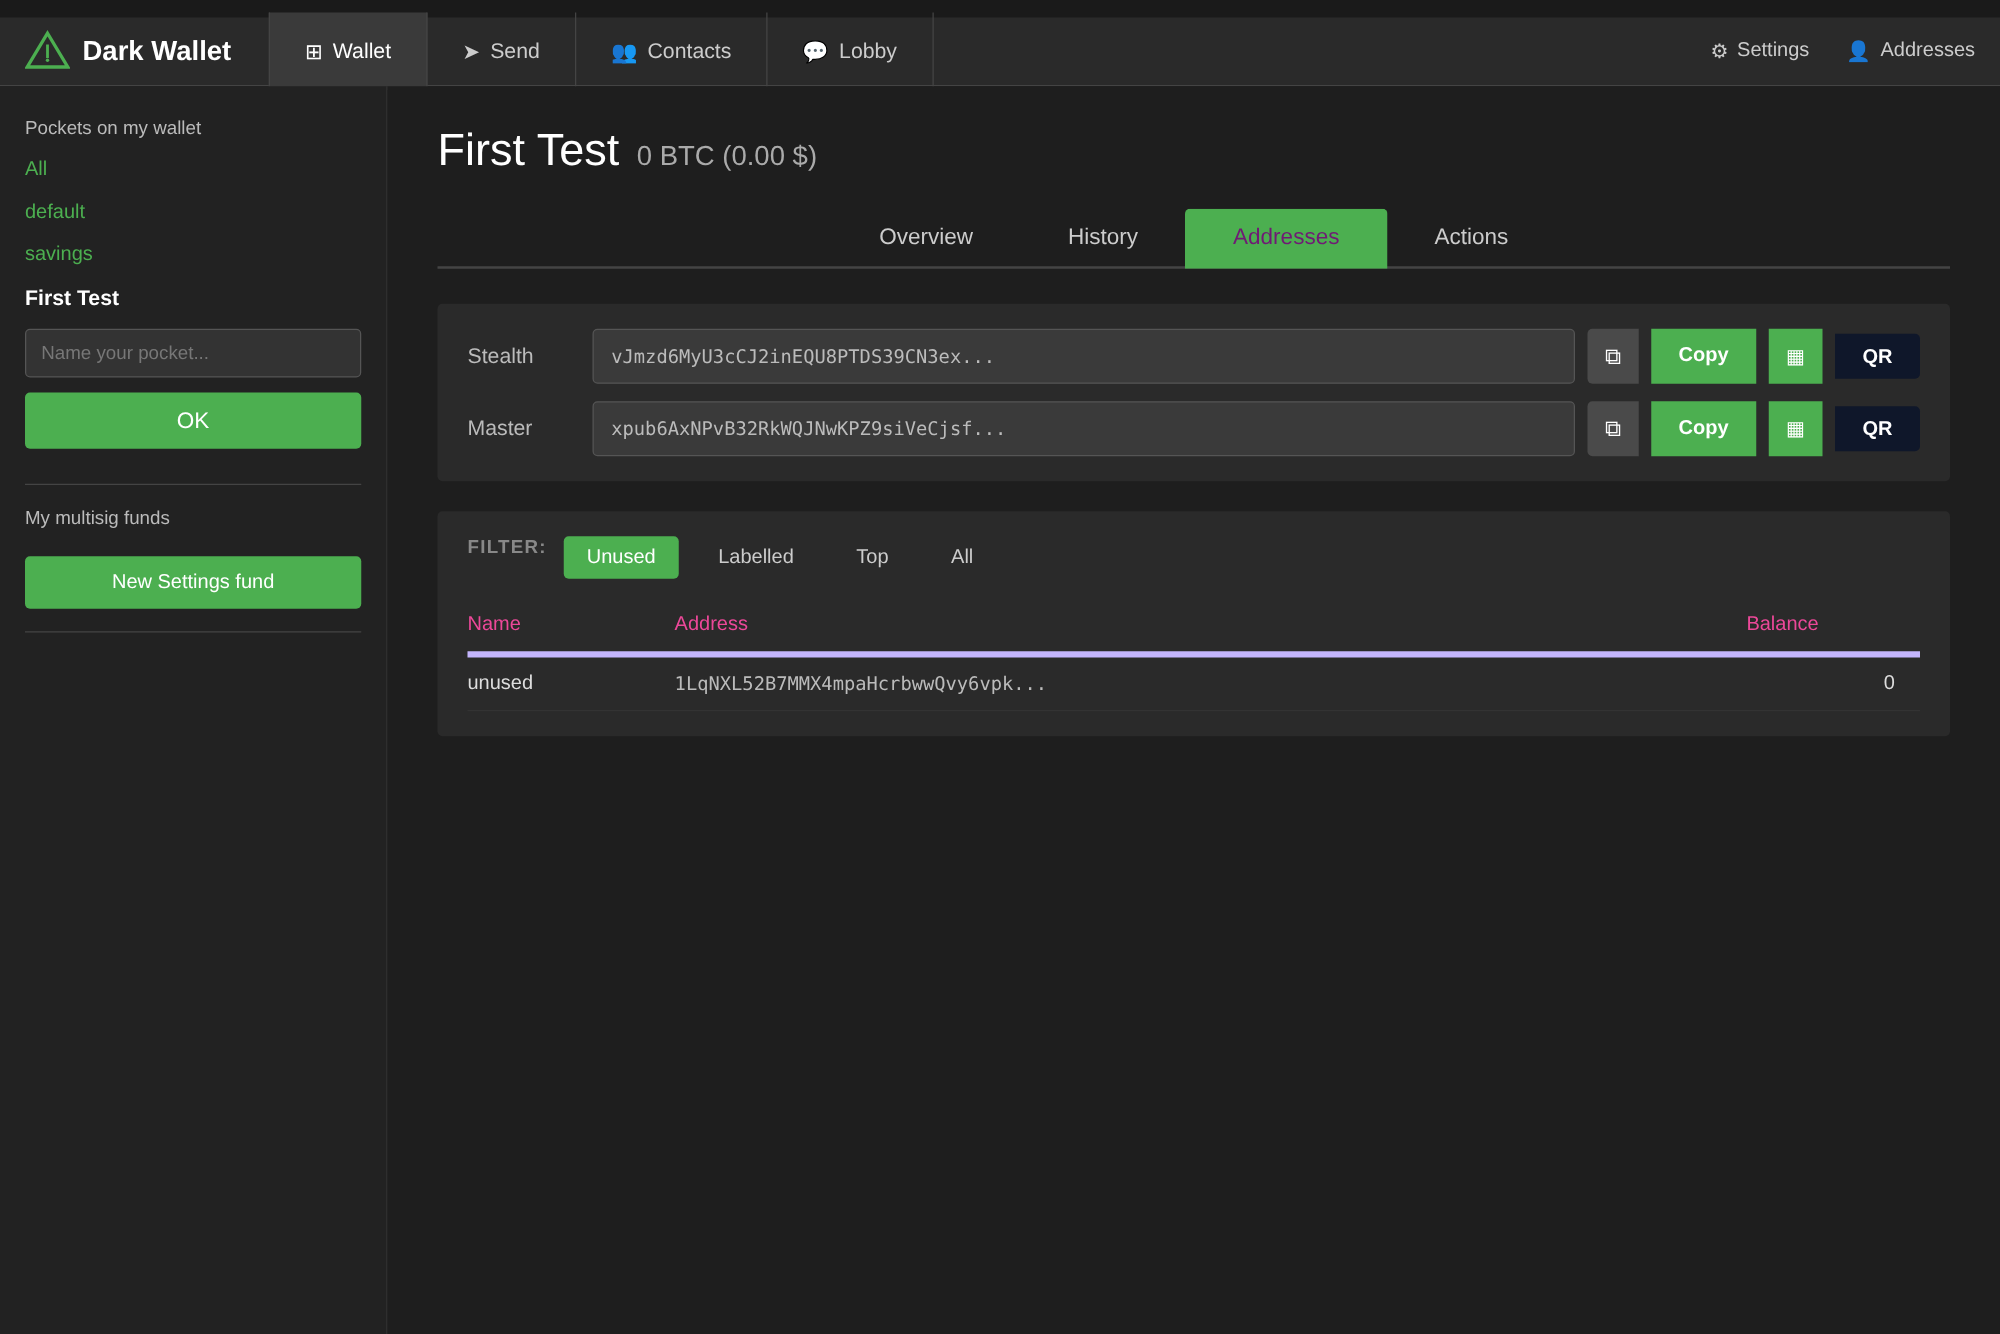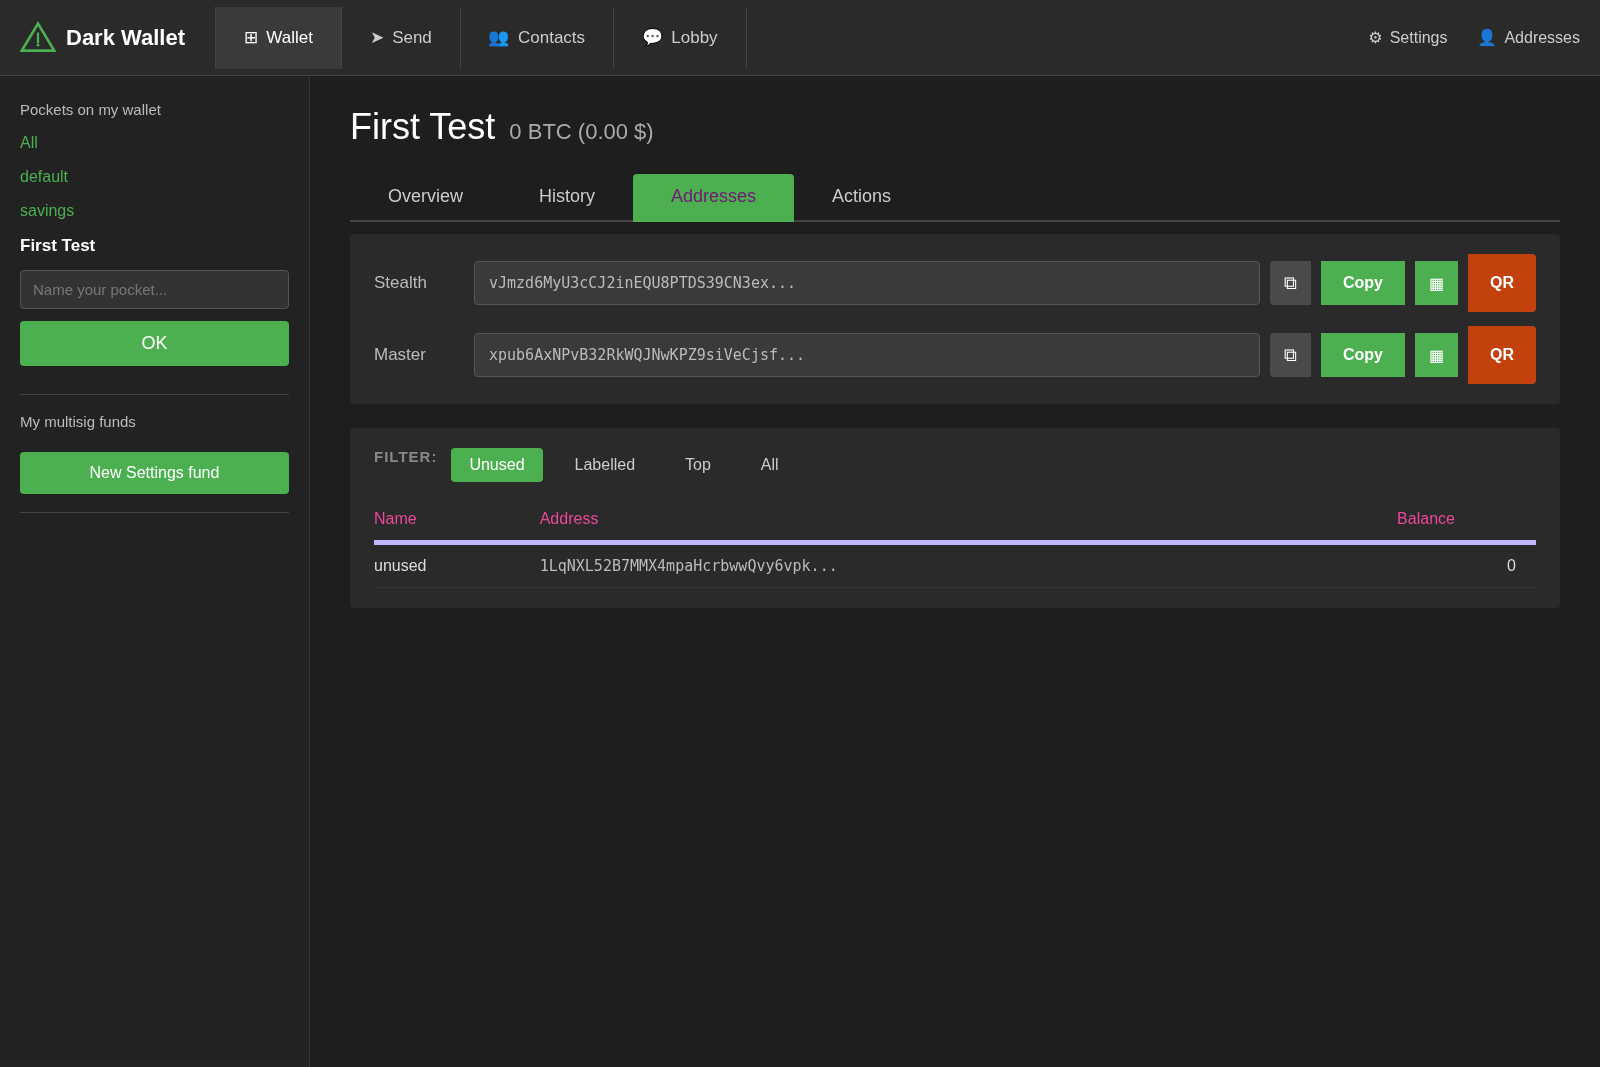--- a/index.html
+++ b/index.html
@@ -10,23 +10,24 @@
       width: 1600px;
       min-height: 1067px;
       overflow-x: hidden;
     }
 
     
     .topnav {
       display: flex;
       align-items: center;
       background: #2a2a2a;
-      height: 76px;
+      height: 55px;
       padding: 0 20px;
       border-bottom: 1px solid #444;
+      margin-top: 14px;
     }
     .logo-area {
       display: flex;
       align-items: center;
       gap: 10px;
       margin-right: 30px;
     }
     .logo-triangle {
       width: 36px;
       height: 36px;
@@ -170,22 +171,23 @@
     .page-title-sub {
       font-size: 22px;
       color: #aaa;
       font-weight: 300;
     }
 
     
     .tabs {
       display: flex;
       gap: 0;
-      margin-bottom: 12px;
+      margin-bottom: 28px;
       border-bottom: 2px solid #444;
+      justify-content: center;
     }
     .tab {
       padding: 12px 38px;
       font-size: 18px;
       cursor: pointer;
       color: #ccc;
       background: transparent;
       border: none;
       border-bottom: 3px solid transparent;
       margin-bottom: -2px;
@@ -254,28 +256,28 @@
     .addr-btn-qr-icon {
       background: #4caf50;
       border: none;
       color: #fff;
       font-size: 16px;
       padding: 10px 14px;
       cursor: pointer;
       height: 44px;
     }
     .addr-btn-qr {
-      background: #c2410c;
+      background: #0f172a;
       border: none;
       border-radius: 0 4px 4px 0;
       color: #fff;
       font-size: 16px;
       padding: 10px 22px;
       cursor: pointer;
-      height: 58px;
+      height: 36px;
       font-weight: bold;
     }
 
     
     .filter-table-section {
       background: #2a2a2a;
       border-radius: 4px;
       padding: 20px 24px;
     }
     .filter-bar {

